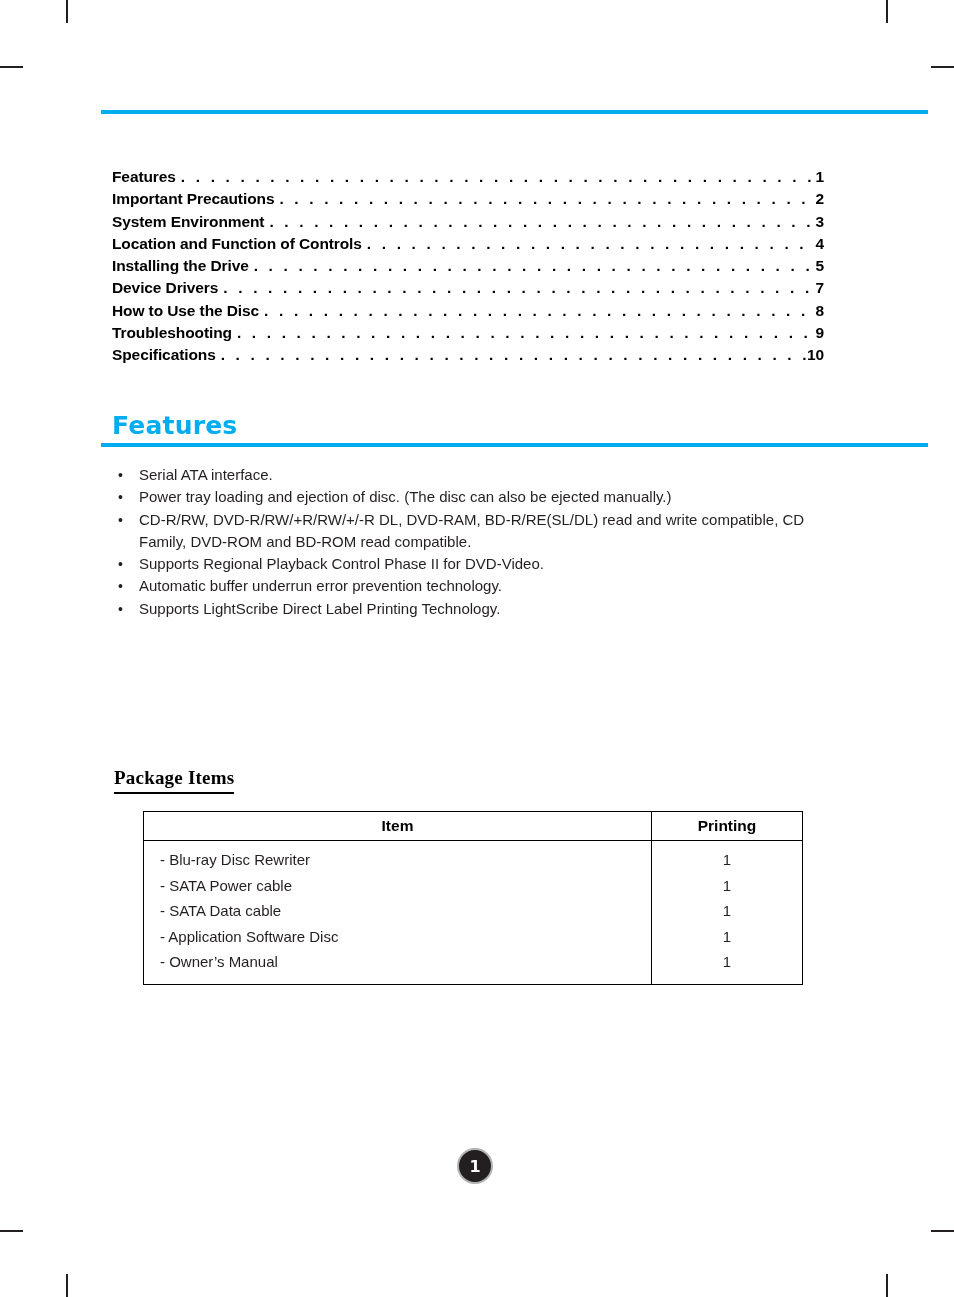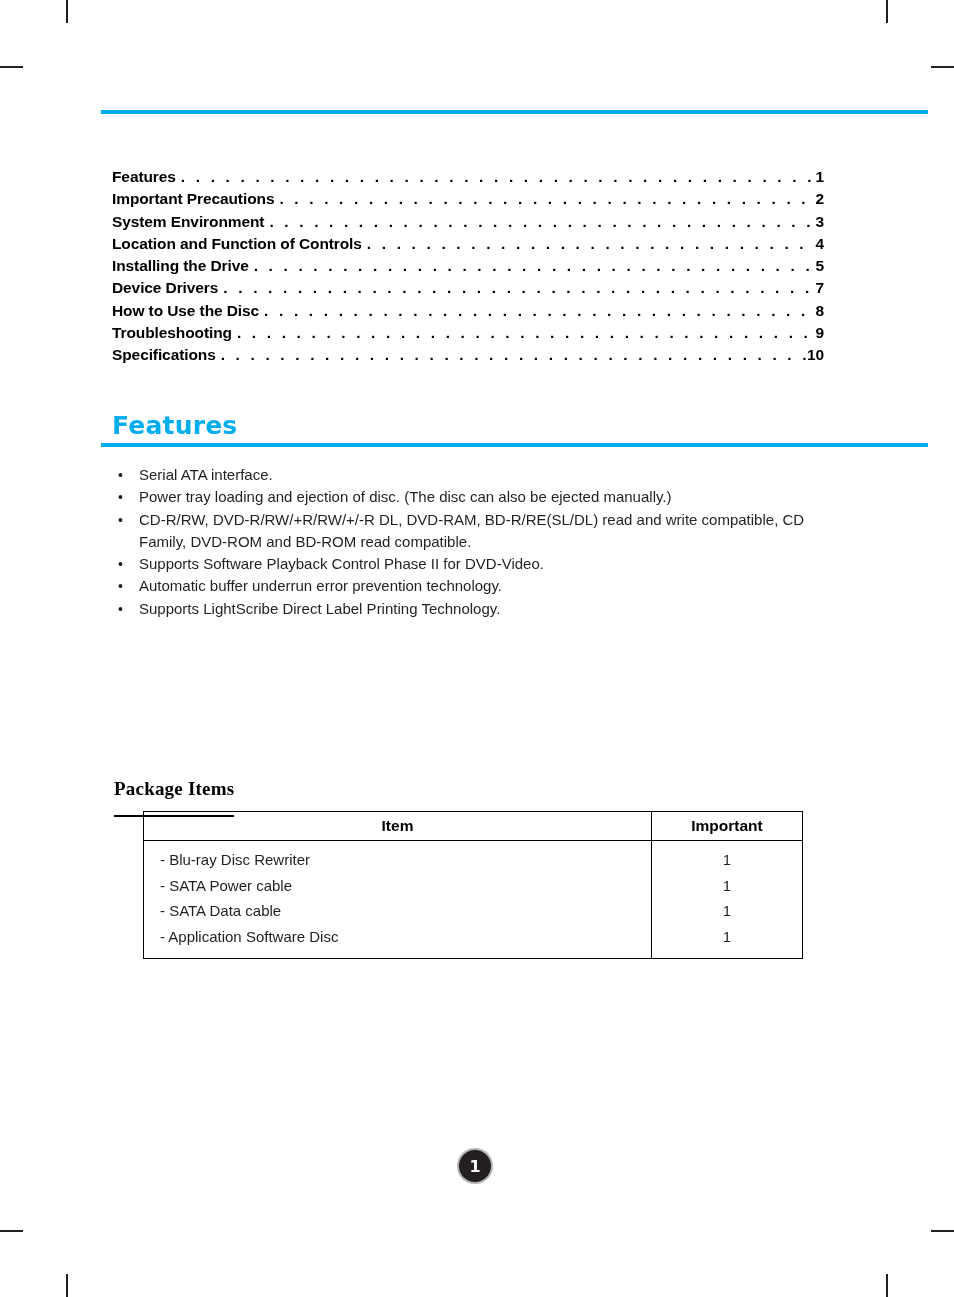--- a/index.html
+++ b/index.html
@@ -111,25 +111,24 @@
 
   
   .pkg-heading {
     position: absolute;
     left: 114px;
     top: 767px;
     font-family: "Liberation Serif", serif;
     font-weight: bold;
     font-size: 19px;
     letter-spacing: 0.2px;
-    padding-bottom: 15px;
+    padding-bottom: 3px;
     border-bottom: 2px solid #000;
     display: inline-block;
     line-height: 1.15;
-    margin-top: 11px;
   }
 
   .pkg-table {
     position: absolute;
     left: 143px;
     top: 811px;
     width: 657px;
     border-collapse: collapse;
     table-layout: fixed;
   }
@@ -266,54 +265,58 @@
     <div class="feat-item">
       <span class="feat-bullet">•</span>
       <span class="feat-text">Power tray loading and ejection of disc. (The disc can also be ejected manually.)</span>
     </div>
     <div class="feat-item">
       <span class="feat-bullet">•</span>
       <span class="feat-text">CD-R/RW, DVD-R/RW/+R/RW/+/-R DL, DVD-RAM, BD-R/RE(SL/DL) read and write compatible, CD Family, DVD-ROM and BD-ROM read compatible.</span>
     </div>
     <div class="feat-item">
       <span class="feat-bullet">•</span>
-      <span class="feat-text">Supports Software Playback Control Phase II for DVD-Video.</span>
+      <span class="feat-text">Supports Regional Playback Control Phase II for DVD-Video.</span>
     </div>
     <div class="feat-item">
       <span class="feat-bullet">•</span>
       <span class="feat-text">Automatic buffer underrun error prevention technology.</span>
     </div>
     <div class="feat-item">
       <span class="feat-bullet">•</span>
       <span class="feat-text">Supports LightScribe Direct Label Printing Technology.</span>
     </div>
   </div>
 
 <div class="pkg-heading">Package Items</div>
 
 <table class="pkg-table">
   <thead>
     <tr>
       <th class="col-item">Item</th>
-      <th class="col-qty">Important</th>
+      <th class="col-qty">Printing</th>
     </tr>
   </thead>
   <tbody id="pkg-body">
       <tr>
         <td class="cell-item">- Blu-ray Disc Rewriter</td>
         <td class="cell-qty">1</td>
       </tr>
       <tr>
         <td class="cell-item">- SATA Power cable</td>
         <td class="cell-qty">1</td>
       </tr>
       <tr>
         <td class="cell-item">- SATA Data cable</td>
         <td class="cell-qty">1</td>
       </tr>
       <tr>
         <td class="cell-item">- Application Software Disc</td>
         <td class="cell-qty">1</td>
       </tr>
+      <tr>
+        <td class="cell-item">- Owner’s Manual</td>
+        <td class="cell-qty">1</td>
+      </tr>
     </tbody>
 </table>
 
 <div class="page-badge">1</div>
 
 </body></html>

